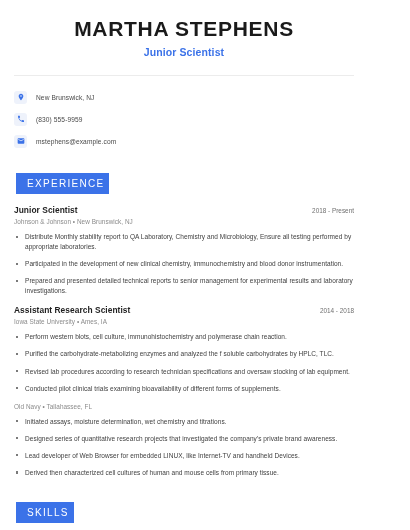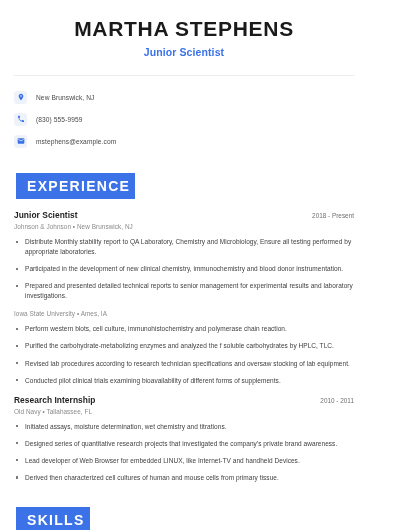--- a/index.html
+++ b/index.html
@@ -74,22 +74,22 @@
     font-size: 6.6px;
     color: #4a4a4a;
     letter-spacing: 0.1px;
   }
 
   
   .section-badge {
     display: inline-block;
     background: #3b72e8;
     color: #ffffff;
-    font-size: 14px;
-    font-weight: bold;
+    font-size: 10px;
+    font-weight: normal;
     letter-spacing: 1.3px;
     padding: 5px 5px 5px 11px;
     margin-left: 2px;
   }
   .section-experience { margin-top: 22px; }
   .section-skills { margin-top: 24px; }
 
   
   .jobs { margin-top: 11px; }
   .job { margin-bottom: 9px; }
@@ -191,34 +191,34 @@
         </div>
         <div class="job-meta">Johnson &amp; Johnson • New Brunswick, NJ</div>
         <ul class="bullets">
           <li>Distribute Monthly stability report to QA Laboratory, Chemistry and Microbiology, Ensure all testing performed by appropriate laboratories.</li>
           <li>Participated in the development of new clinical chemistry, immunochemistry and blood donor instrumentation.</li>
           <li>Prepared and presented detailed technical reports to senior management for experimental results and laboratory investigations.</li>
         </ul>
       </div>
 
       <div class="job">
+        <div class="job-head">
+          <span class="job-title">Assistant Research Scientist</span>
+          <span class="job-date">2014 - 2018</span>
+        </div>
         <div class="job-meta">Iowa State University • Ames, IA</div>
         <ul class="bullets">
           <li>Perform western blots, cell culture, immunohistochemistry and polymerase chain reaction.</li>
           <li>Purified the carbohydrate-metabolizing enzymes and analyzed the f soluble carbohydrates by HPLC, TLC.</li>
           <li>Revised lab procedures according to research technician specifications and oversaw stocking of lab equipment.</li>
           <li>Conducted pilot clinical trials examining bioavailability of different forms of supplements.</li>
         </ul>
       </div>
 
       <div class="job">
-        <div class="job-head">
-          <span class="job-title">Research Internship</span>
-          <span class="job-date">2010 - 2011</span>
-        </div>
         <div class="job-meta">Old Navy • Tallahassee, FL</div>
         <ul class="bullets">
           <li>Initiated assays, moisture determination, wet chemistry and titrations.</li>
           <li>Designed series of quantitative research projects that investigated the company's private brand awareness.</li>
           <li>Lead developer of Web Browser for embedded LINUX, like Internet-TV and handheld Devices.</li>
           <li>Derived then characterized cell cultures of human and mouse cells from primary tissue.</li>
         </ul>
       </div>
 
     </div>

